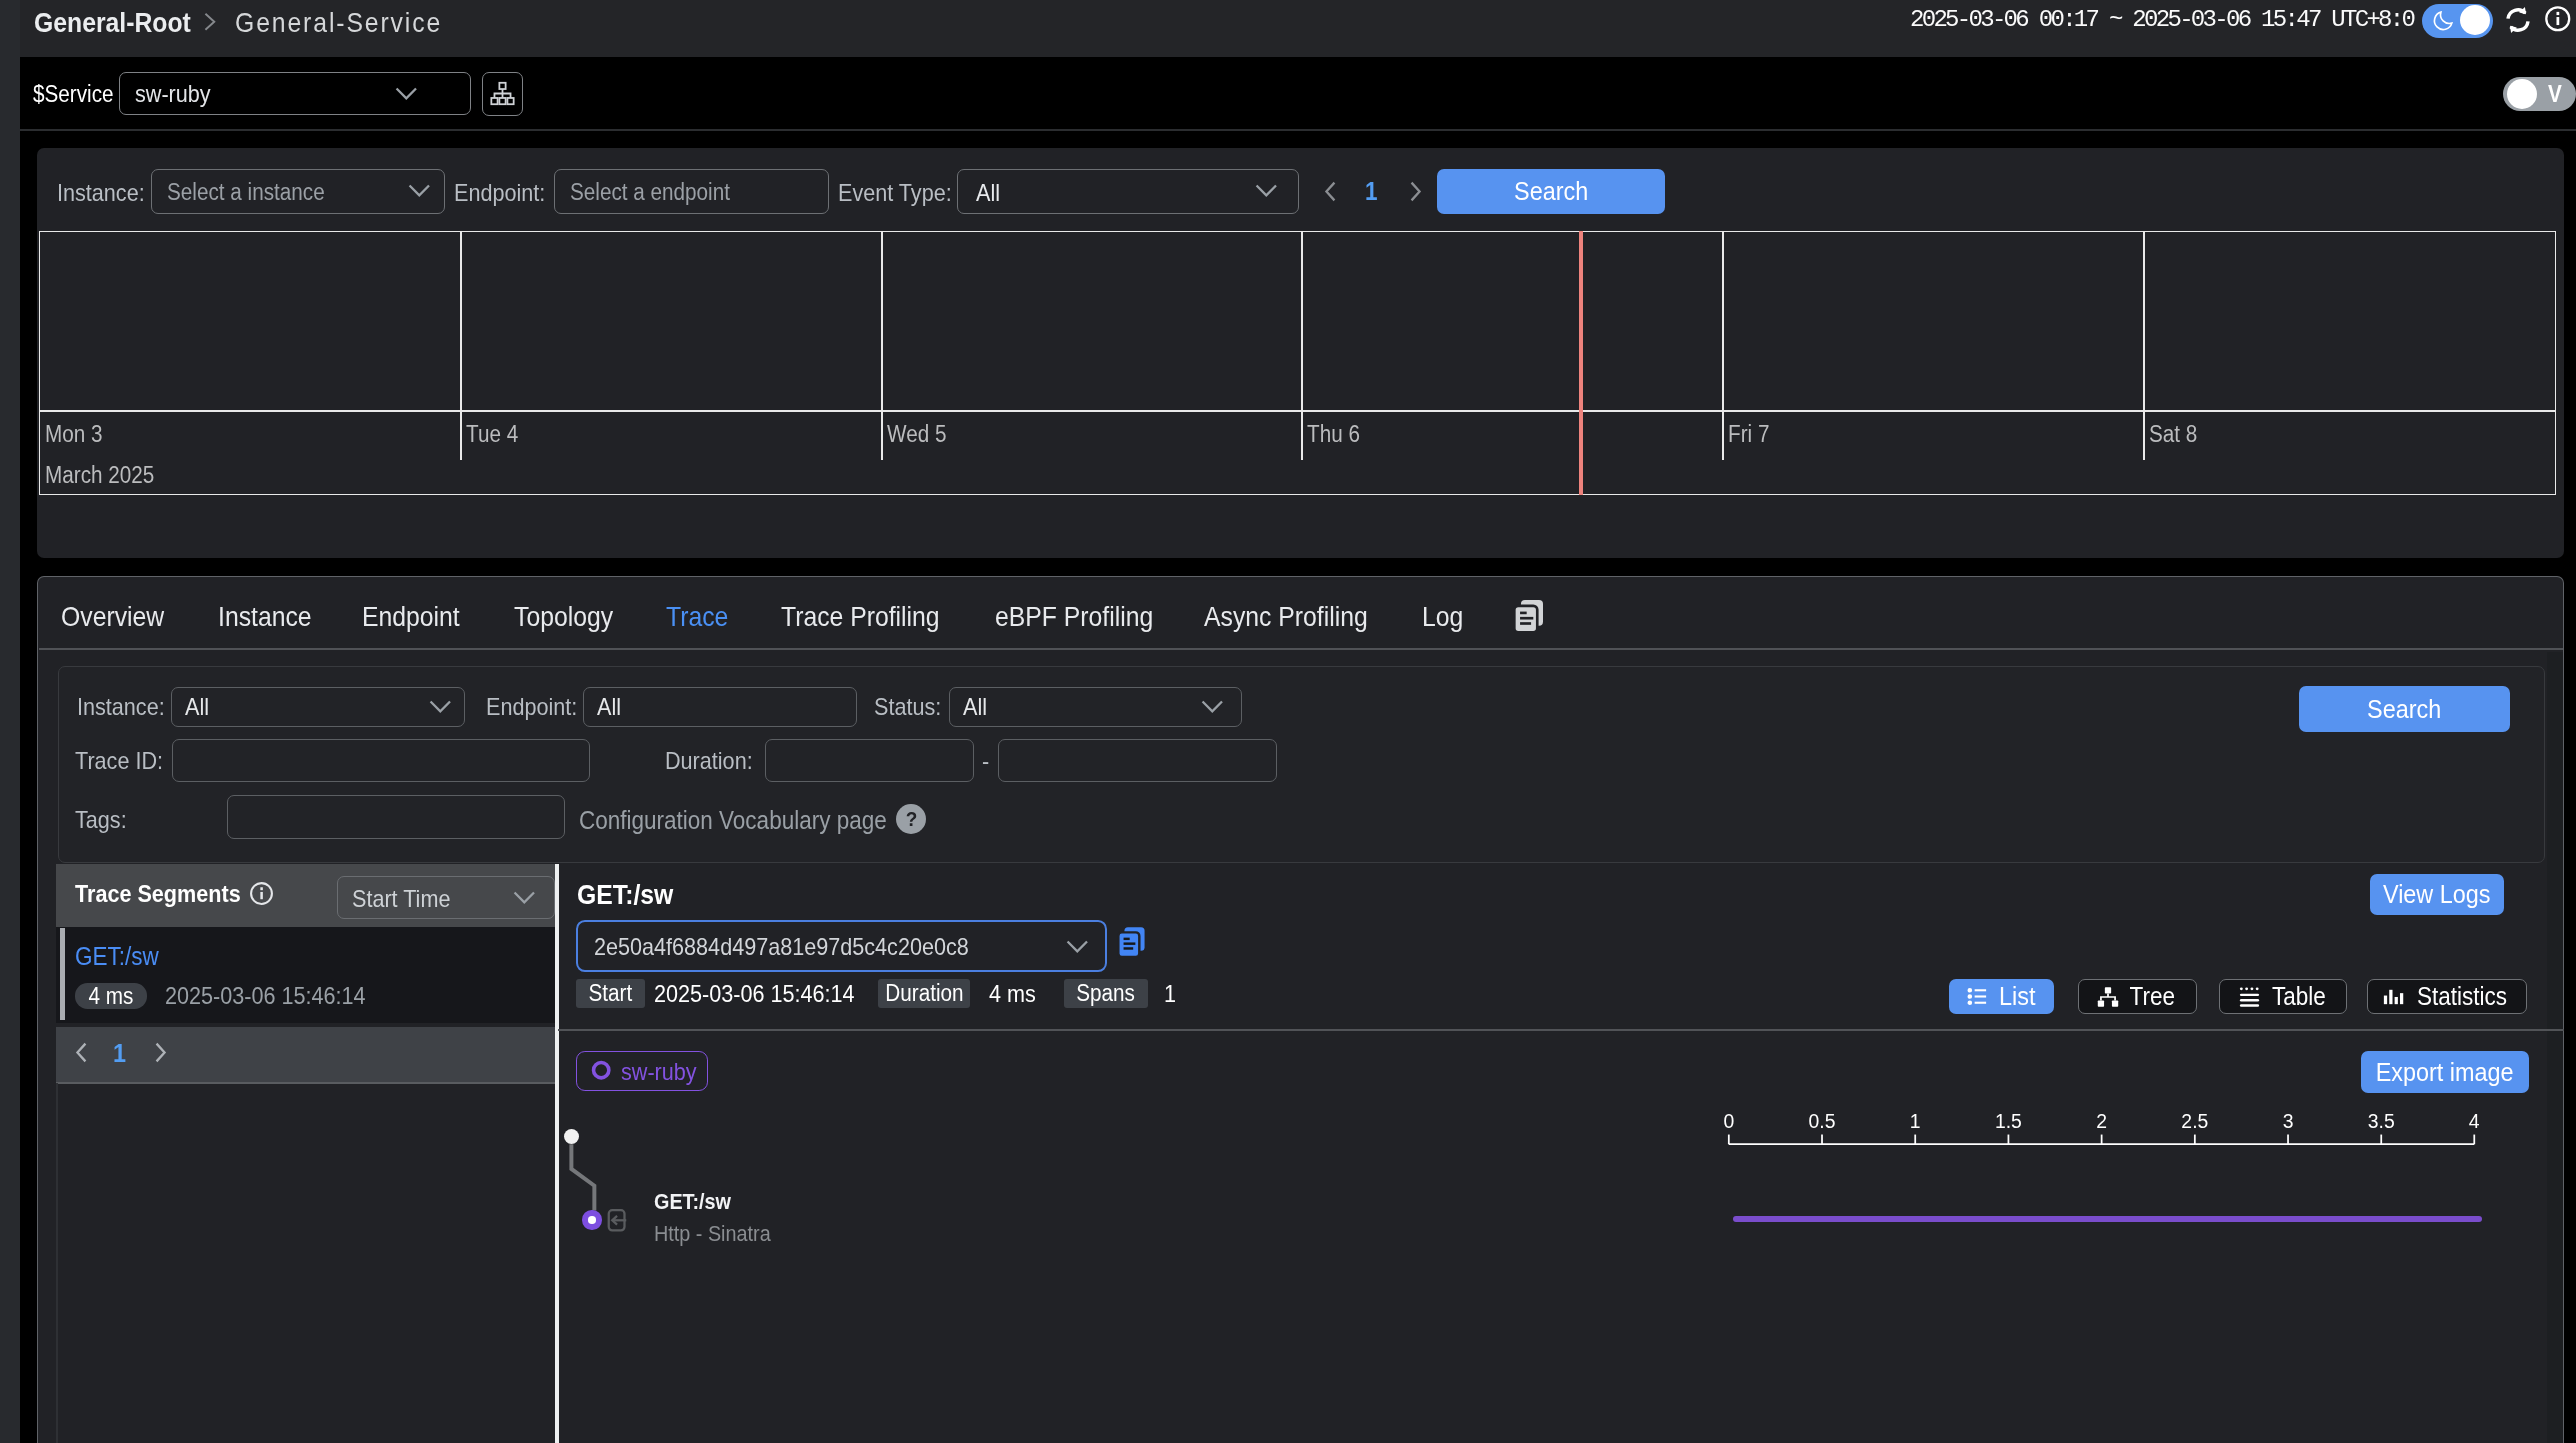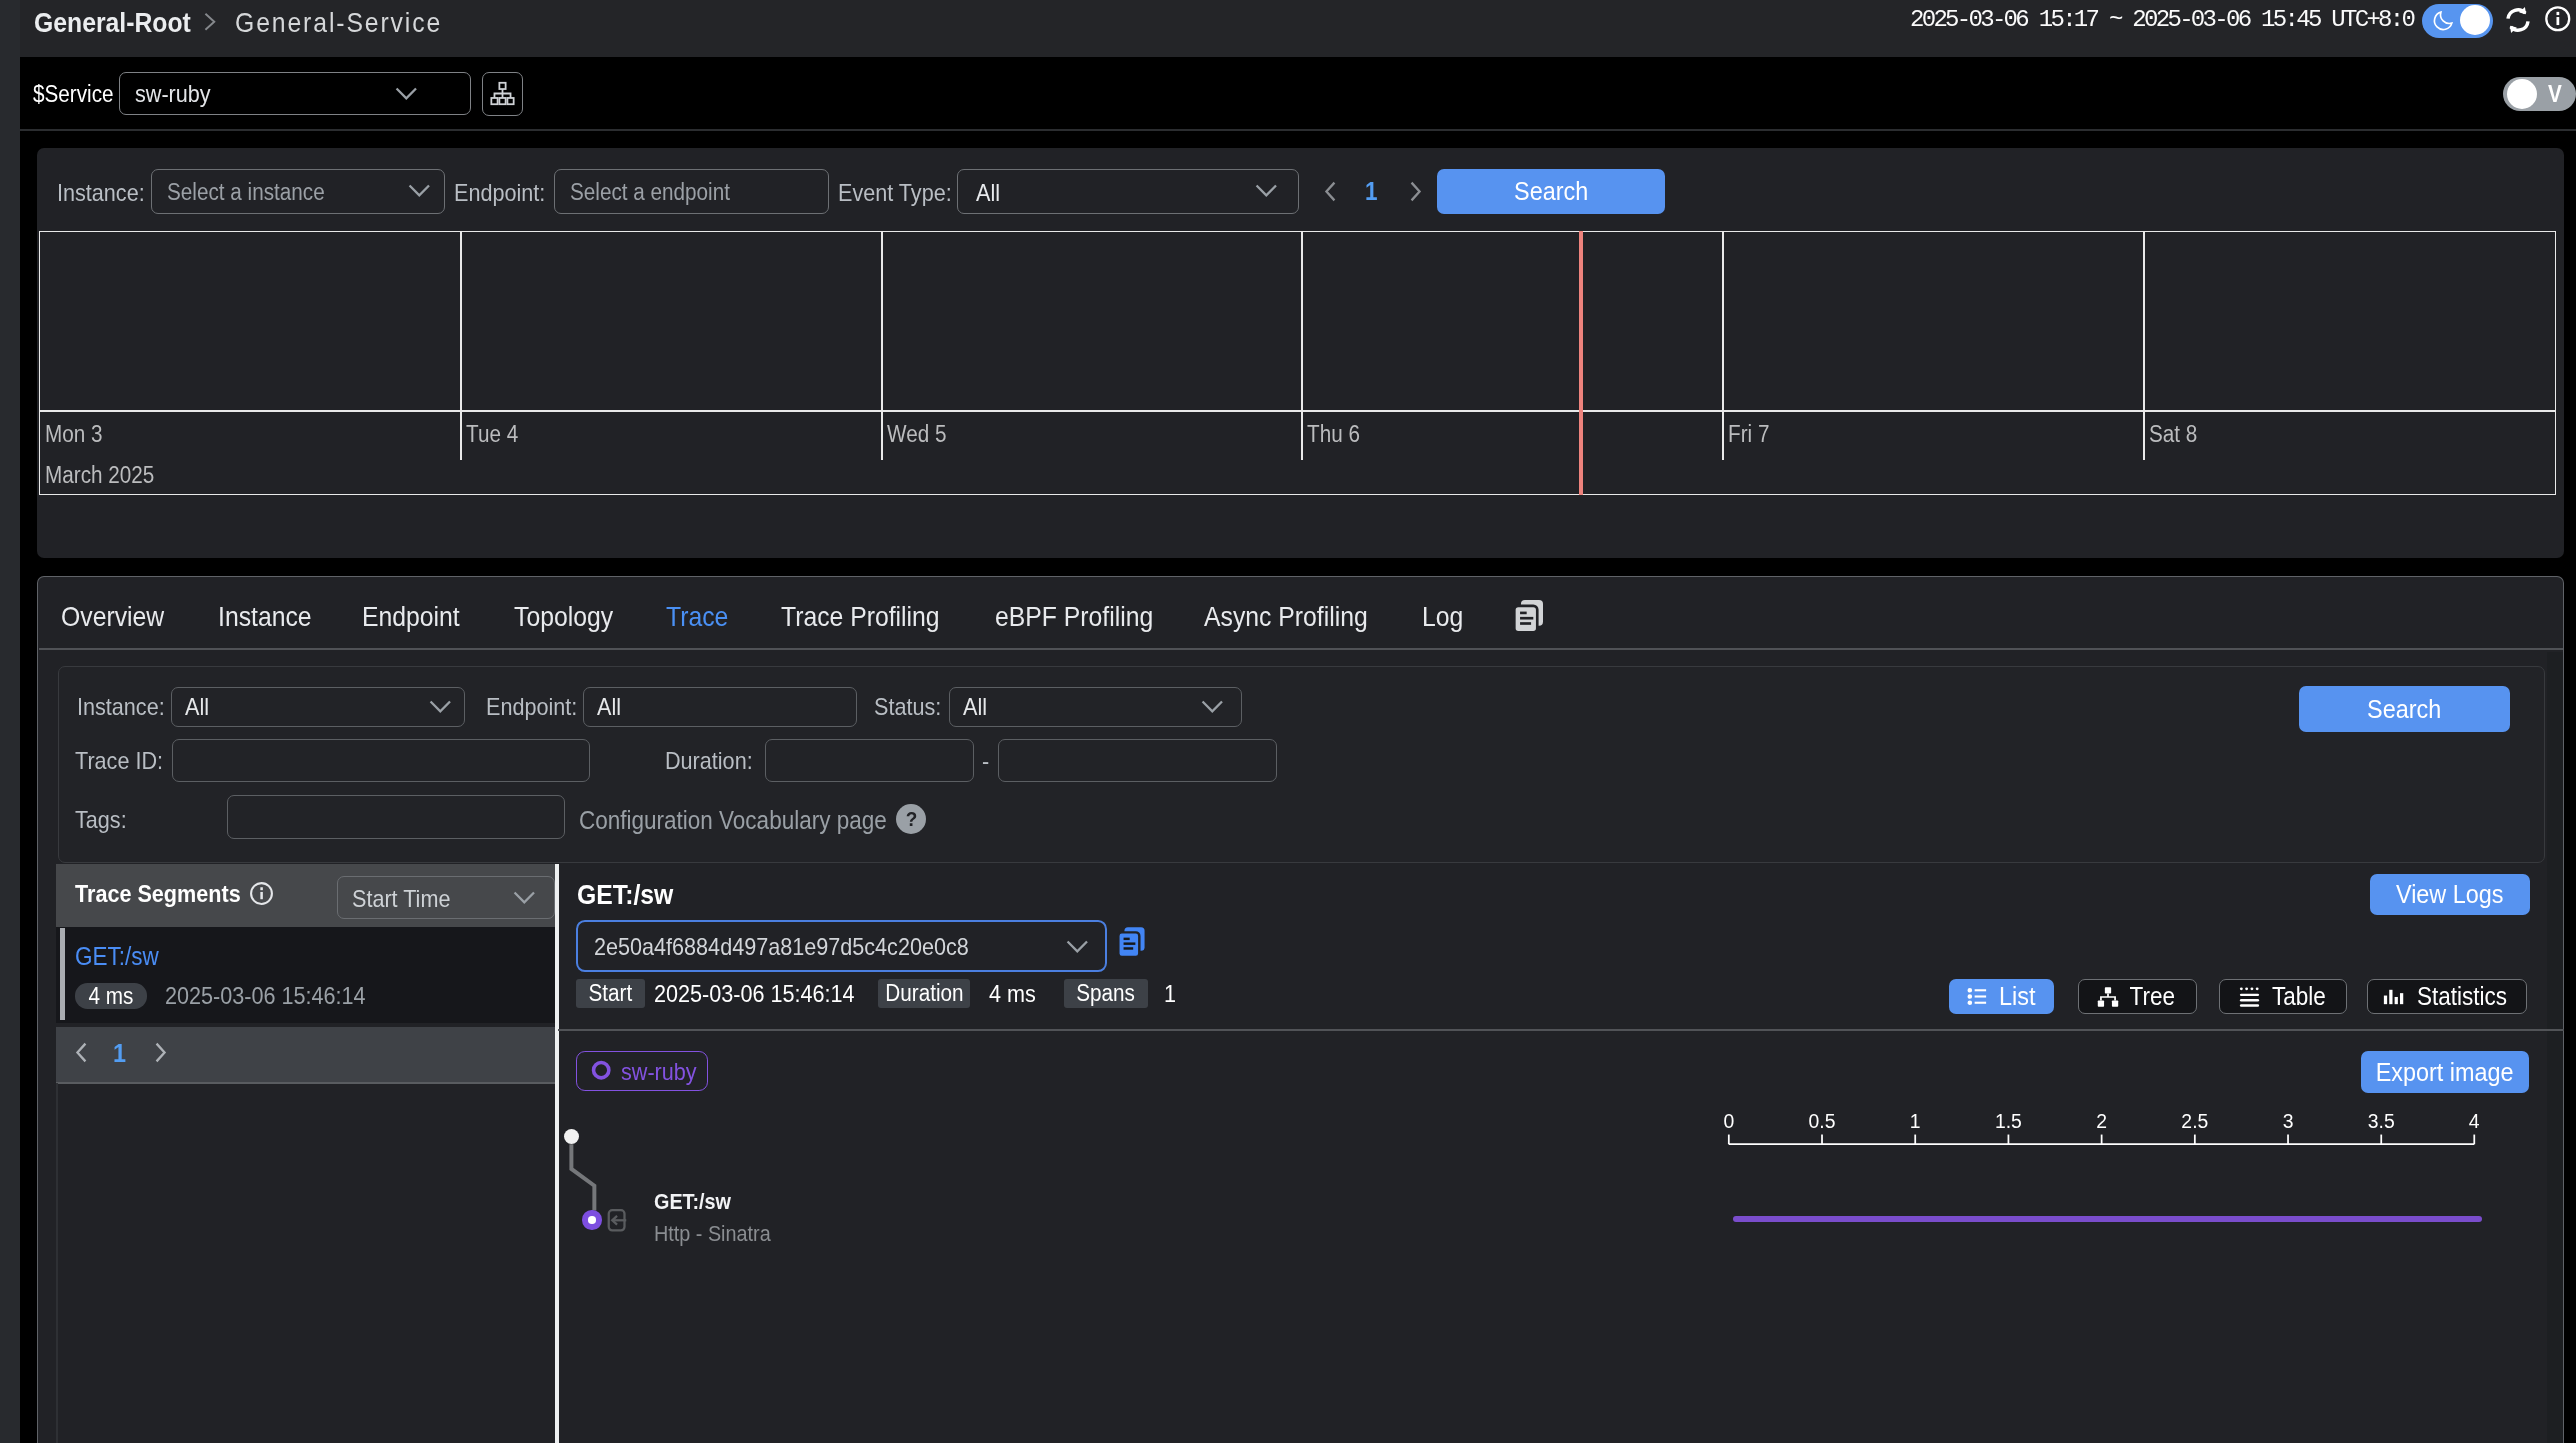--- a/index.html
+++ b/index.html
@@ -21,21 +21,21 @@
 <body>
 
 <div class="abs" style="left:0;top:0;width:19.5px;height:1444px;background:#282a2e;"></div>
 
 <div class="abs" style="left:19.5px;top:0;width:2557px;height:57px;background:#242528;"></div>
 <div class="t" style="left:34px;top:8.9px;font-size:27.5px;font-weight:bold;color:#ebedef;">General-Root</div>
 <svg class="abs" style="left:201px;top:12.4px;" width="17.7" height="19.5" viewBox="0 0 20 22">
     <polyline points="5,2 15,11 5,20" fill="none" stroke="#85888c" stroke-width="2.2"></polyline>
   </svg>
 <div class="t" style="left:235px;top:8.9px;font-size:27.5px;letter-spacing:2.1px;color:#d5d7d9;">General-Service</div>
-<div class="abs" style="left:1910px;top:6.2px;font-family:'Liberation Mono',monospace;font-size:24px;letter-spacing:-2.7px;color:#fafafa;white-space:nowrap;">2025-03-06 15:17 ~ 2025-03-06 15:45 UTC+8:0</div>
+<div class="abs" style="left:1910px;top:6.2px;font-family:'Liberation Mono',monospace;font-size:24px;letter-spacing:-2.7px;color:#fafafa;white-space:nowrap;">2025-03-06 00:17 ~ 2025-03-06 15:47 UTC+8:0</div>
 
 <div class="abs" style="left:2422px;top:3.5px;width:71px;height:34px;background:#5795f0;border-radius:17px;"></div>
 <svg class="abs" style="left:2431px;top:8px;" width="25" height="25" viewBox="0 0 24 24">
     <path d="M20 14.5A8.5 8.5 0 0 1 9.5 4a8.5 8.5 0 1 0 10.5 10.5z" fill="none" stroke="#fff" stroke-width="1.6"></path>
   </svg>
 <div class="abs" style="left:2460px;top:5.3px;width:30px;height:30px;background:#fff;border-radius:50%;"></div>
 
 <svg class="abs" style="left:2502px;top:3.5px;" width="32" height="32" viewBox="0 0 24 24">
     <path d="M4.5 11a7.5 7.5 0 0 1 13-4.2" fill="none" stroke="#fff" stroke-width="2.6"></path>
     <path d="M19.5 13a7.5 7.5 0 0 1-13 4.2" fill="none" stroke="#fff" stroke-width="2.6"></path>
@@ -227,21 +227,21 @@
   </div>
 <div class="t" style="left:654px;top:982px;font-size:24px;color:#fff;">2025-03-06 15:46:14</div>
 <div class="chip" style="left:878px;top:979px;width:92px;height:29px;">
     <i>Duration</i>
   </div>
 <div class="t" style="left:989px;top:982px;font-size:24px;color:#fff;">4 ms</div>
 <div class="chip" style="left:1064px;top:979px;width:84px;height:29px;">
     <i>Spans</i>
   </div>
 <div class="t" style="left:1164px;top:982px;font-size:24px;color:#fff;">1</div>
-<div class="btn-blue" style="left:2370px;top:874px;width:160px;height:41px;">
+<div class="btn-blue" style="left:2370px;top:874px;width:134px;height:41px;">
     <i>View Logs</i>
   </div>
 
 <div class="btn-blue" style="left:1949px;top:979px;width:105px;height:35px;">
     <svg width="23" height="23" viewBox="0 0 24 24" style="margin-right:8px;">
       <g stroke="#fff" stroke-width="2.2" fill="#fff">
         <circle cx="4" cy="5.5" r="1.3"></circle>
         <circle cx="4" cy="12" r="1.3"></circle>
         <circle cx="4" cy="18.5" r="1.3"></circle>
         <line x1="9" y1="5.5" x2="21" y2="5.5"></line>

